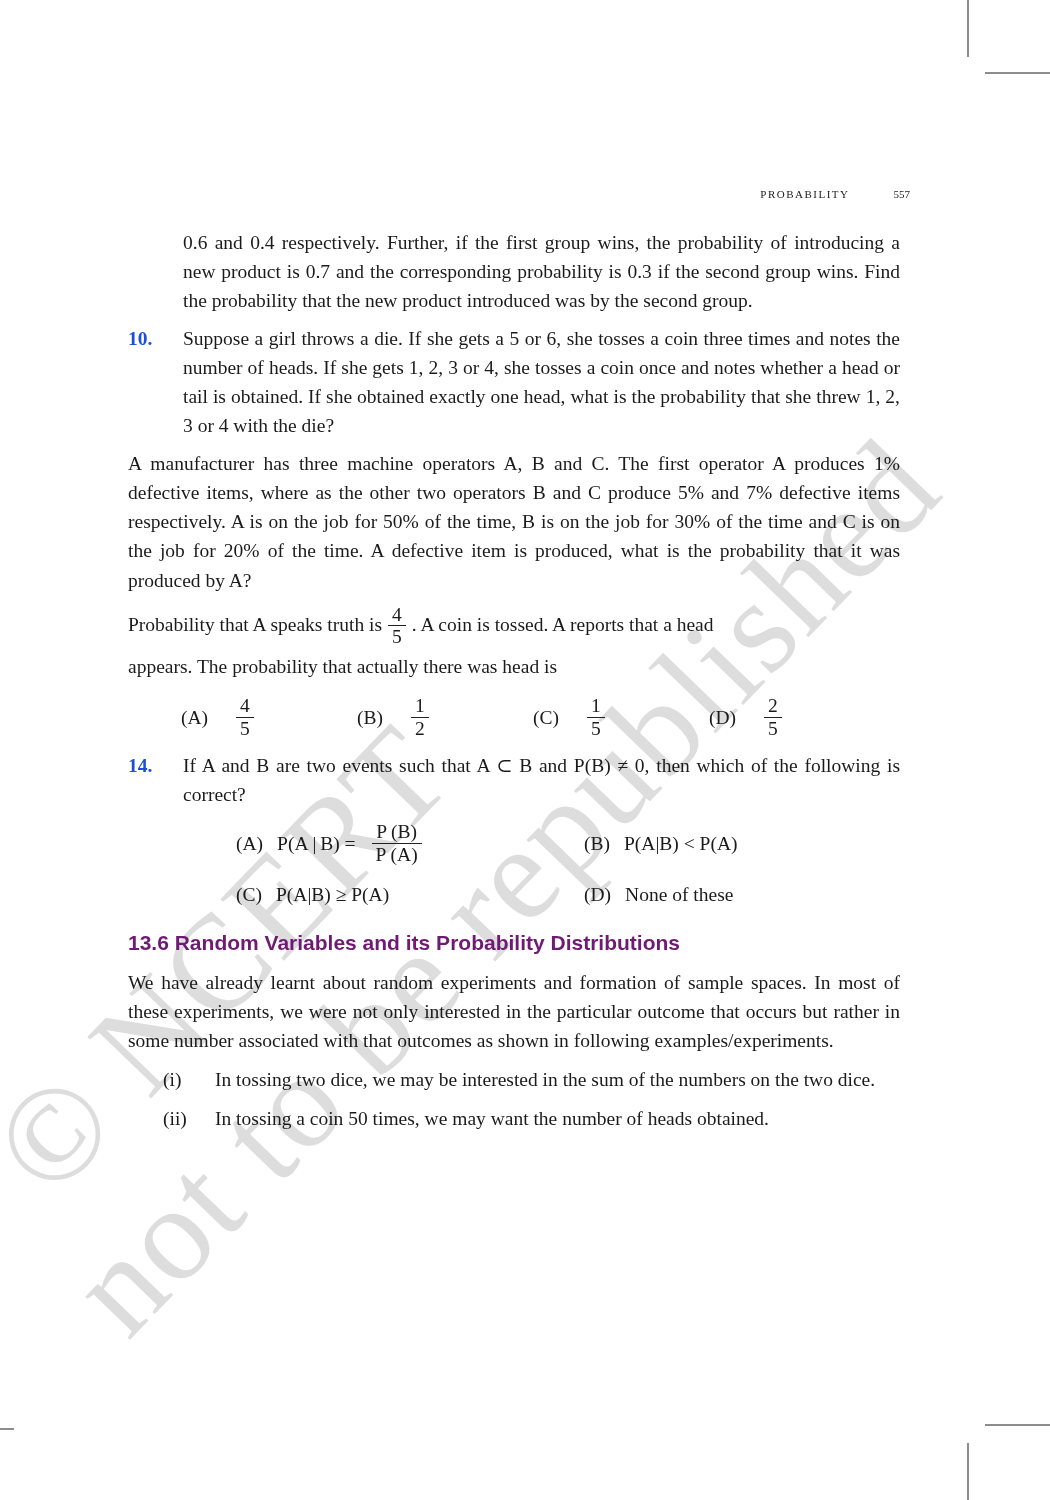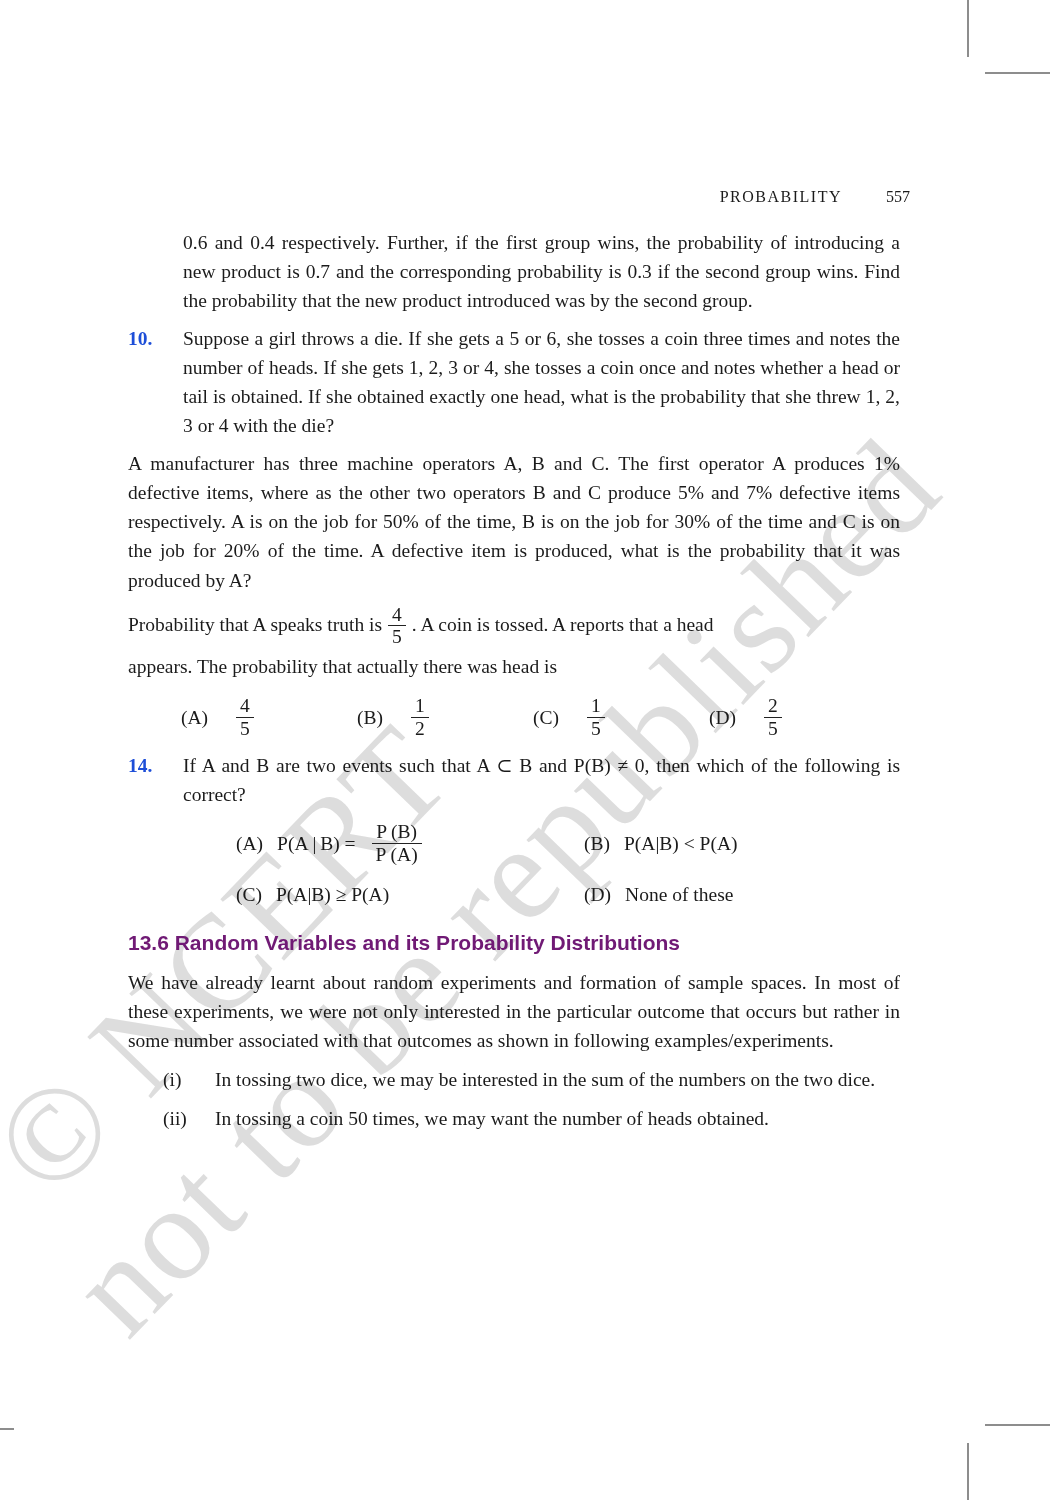--- a/index.html
+++ b/index.html
@@ -31,21 +31,21 @@
   .mark { position:absolute; background:#8d8d8d; z-index:2; }
   .m-tr-v { left:967px; top:0;       width:2px;  height:57px; }
   .m-tr-h { left:985px; top:72px;    width:65px; height:2px; }
   .m-br-h { left:985px; top:1424px;  width:65px; height:2px; }
   .m-br-v { left:967px; top:1443px;  width:2px;  height:57px; }
   .m-bl-h { left:0;     top:1428px;  width:14px; height:2px; }
 
   
   .header {
     position:absolute; left:140px; top:188px; width:770px;
-    text-align:right; font-size:16px; z-index:1;
+    text-align:right; font-size:11px; z-index:1;
   }
   .chapter { letter-spacing:1.5px; }
   .pageno  { margin-left:44px; }
 
   
   .content {
     position:absolute; left:128px; top:228px; width:772px;
     font-size:19.5px; line-height:1.49; z-index:1;
   }
   .just { text-align:justify; }

